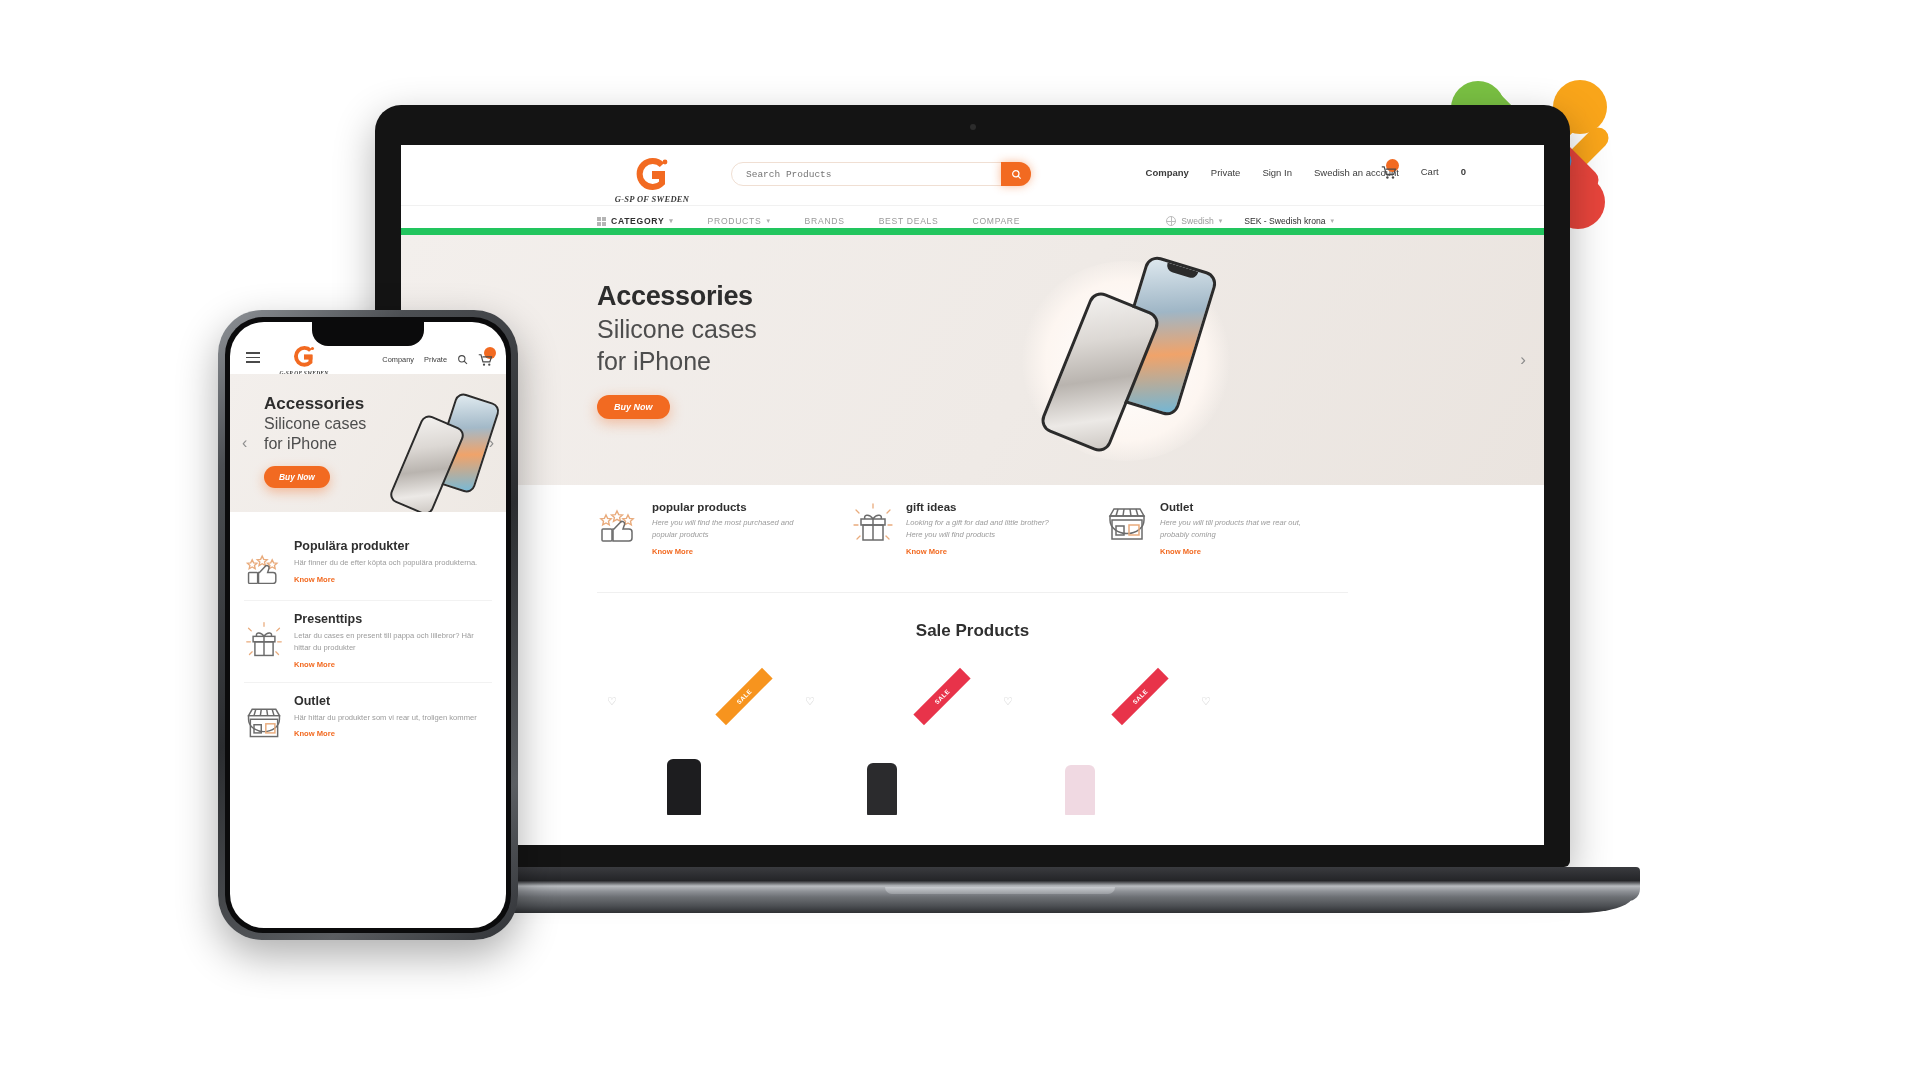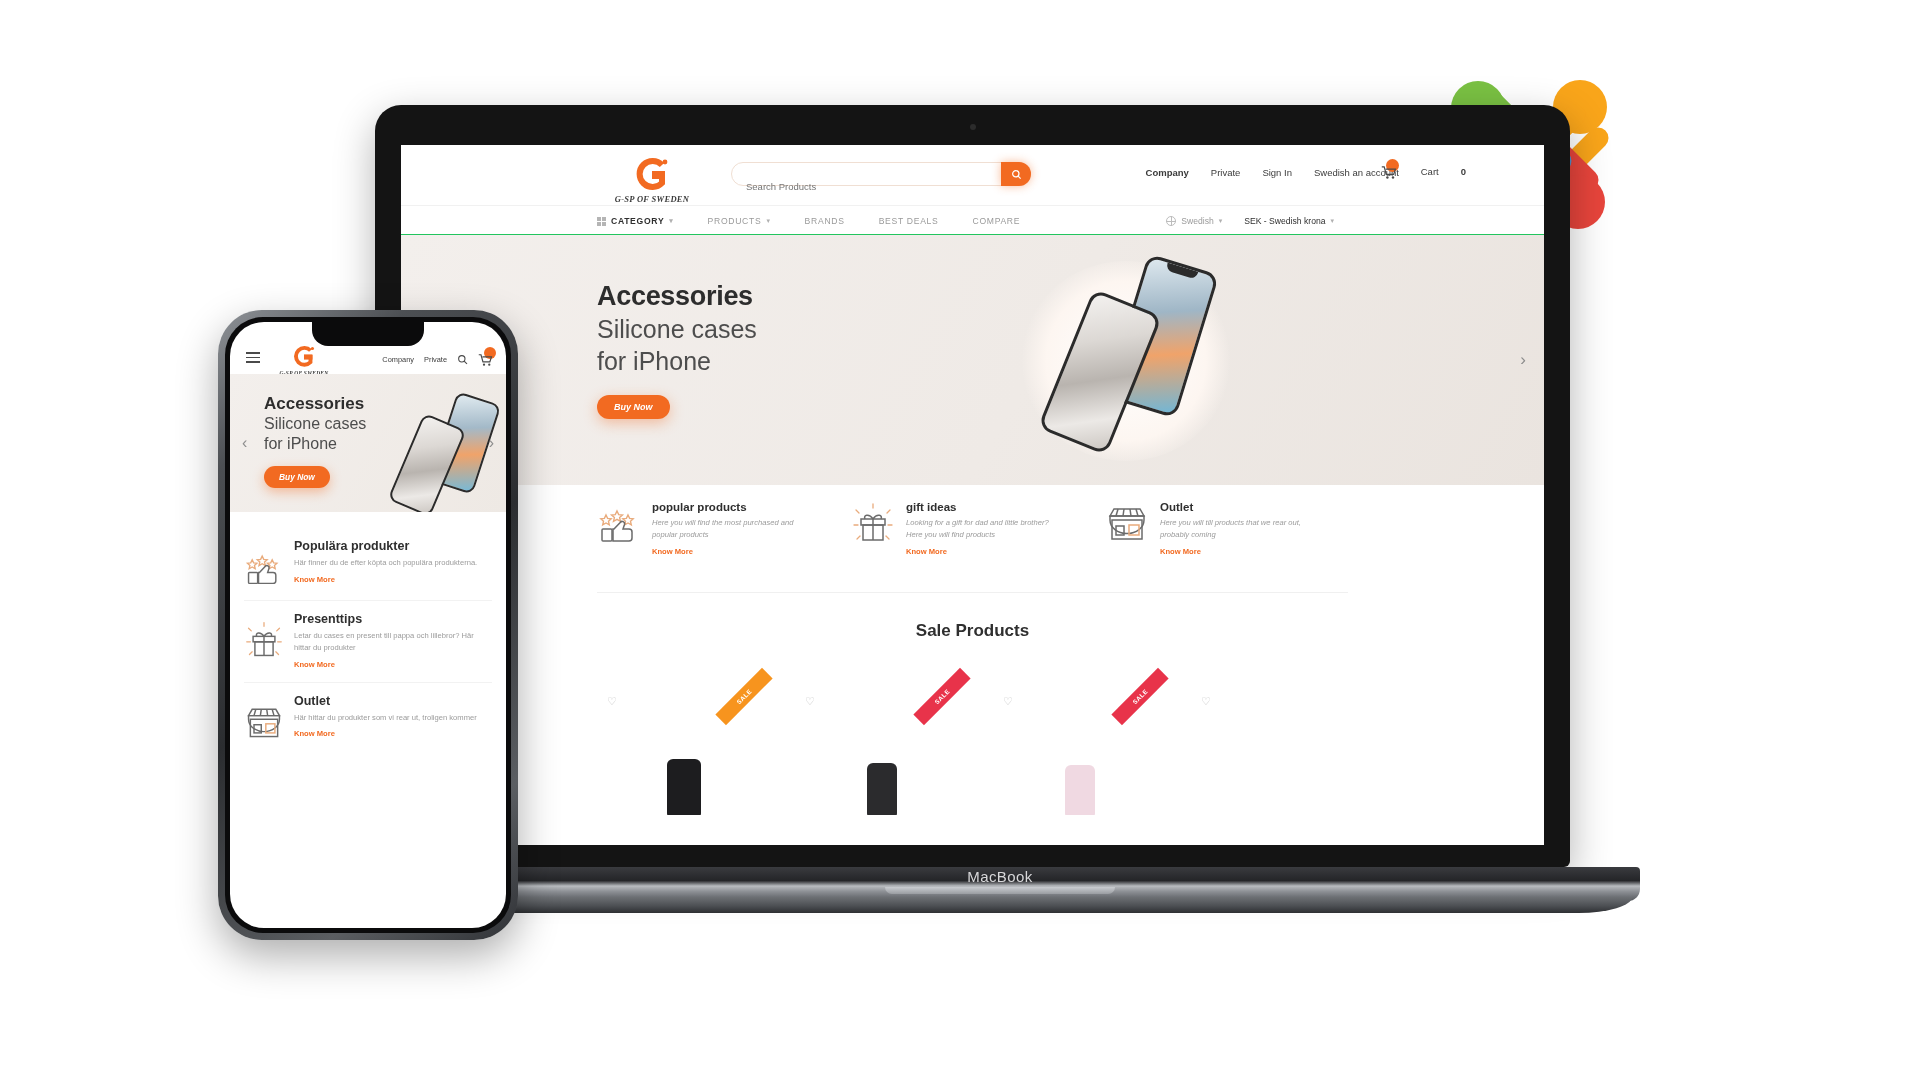--- a/index.html
+++ b/index.html
@@ -64,40 +64,40 @@
     font-family: "Liberation Serif", serif; font-weight: bold; font-style: italic;
     font-size: 8.5px; letter-spacing: .3px; color: #3a3a3a; margin-top: 1px;
   }
   .searchwrap {
     position: absolute; left: 330px; top: 17px; width: 300px; height: 24px;
     border: 1px solid #f0dfd3; border-radius: 14px; background: #fff;
   }
   .searchwrap input {
     position: absolute; left: 14px; top: 0; width: 240px; height: 22px;
     border: 0; outline: 0; background: transparent;
-    font-family: Liberation Sans, sans-serif; font-size: 9.5px; color: #8c8c8c; margin-top: 12px;
+    font-family: Liberation Mono, monospace; font-size: 9.5px; color: #8c8c8c;
   }
   .search-btn {
     position: absolute; right: -1px; top: -1px; width: 30px; height: 24px;
     background: #f26a21; border-radius: 0 14px 14px 0;
     display: flex; align-items: center; justify-content: center;
     box-shadow: 0 0 10px rgba(242,106,33,.45);
   }
   .topnav { position: absolute; right: 145px; top: 22px; display: flex; align-items: center; gap: 22px; }
   .topnav a { color: #3b3b3b; text-decoration: none; font-size: 9.5px; white-space: nowrap; }
   .topnav a.bold { font-weight: bold; }
   .cartbox { position: absolute; right: 78px; top: 18px; display: flex; align-items: center; gap: 22px; }
   .cart-dot {
     position: absolute; left: 5px; top: -4px; width: 13px; height: 13px;
     background: #f26a21; border-radius: 50%;
   }
   .cart-label { font-size: 9.5px; color: #3b3b3b; white-space: nowrap; }
   .cart-count { font-weight: bold; }
 
-  .menubar { height: 30px; border-top: 1px solid #f1f1f1; border-bottom: 1px solid #22c55e; position: relative; }
+  .menubar { height: 30px; border-top: 1px solid #f1f1f1; border-bottom: 7px solid #22c55e; position: relative; }
   .menu-items { position: absolute; left: 196px; top: 0; height: 30px; display: flex; align-items: center; gap: 34px; }
   .menu-items .mi {
     font-size: 8.6px; letter-spacing: .7px; color: #9a9a9a; text-transform: uppercase;
     display: flex; align-items: center; gap: 5px; white-space: nowrap;
   }
   .menu-items .mi.first { color: #2f2f2f; font-weight: bold; }
   .grid-icon { width: 9px; height: 9px; display: grid; grid-template-columns: 1fr 1fr; grid-template-rows: 1fr 1fr; gap: 1px; }
   .grid-icon i { background: #b5b5b5; display: block; }
   .caret { font-size: 7px; color: #b0b0b0; }
   .menu-right { position: absolute; right: 210px; top: 0; height: 30px; display: flex; align-items: center; gap: 22px; }
@@ -475,21 +475,20 @@
               </div>
 
             </div>
           </div>
 
         </div>
       </div>
     </div>
 
     <div class="base">
-      <div class="base-label">MacBook</div>
       <div class="base-notch"></div>
     </div>
     <div class="foot"></div>
   </div>
 
   <div id="phone">
     <div class="ph-frame">
       <div class="ph-inner">
         <div class="ph-screen">
           <div class="notch"></div>

